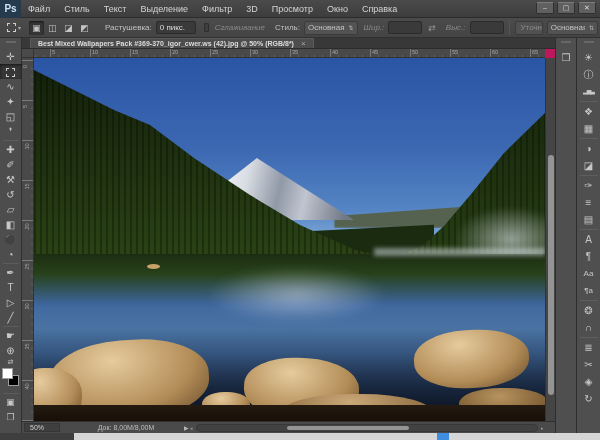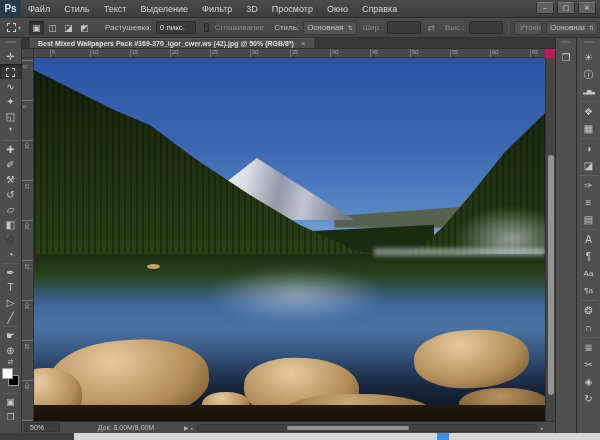--- a/index.html
+++ b/index.html
@@ -21,21 +21,21 @@
   .optionsbar{position:absolute;left:0;top:18px;width:600px;height:20px;
               background:linear-gradient(#4b4b4b,#444);border-bottom:1px solid #303030;
               display:flex;align-items:center;font-size:8px;color:#c2c2c2;}
   .tpreset{display:flex;align-items:center;gap:2px;margin:0 6px 0 5px;padding:1px 2px;}
   .dashedbox{display:inline-block;width:9px;height:9px;border:1px dashed #cfcfcf;}
   .caret{font-size:6px;color:#aaa;}
   .selmodes{display:flex;gap:1px;margin-right:7px;}
   .modebtn{width:15px;height:14px;text-align:center;line-height:14px;font-size:9px;color:#c5c5c5;border-radius:2px;}
   .modebtn.active{background:#353535;box-shadow:inset 0 1px 2px rgba(0,0,0,.6);}
   .oplabel{margin:0 4px 0 6px;white-space:nowrap;}
-  .oplabel.dim{color:#8a8a8a;}
+  .oplabel.dim{color:#8a8a8a;font-style:italic;}
   .opinput{width:40px;height:13px;background:#3a3a3a;border:1px solid #2b2b2b;border-radius:2px;
            color:#ddd;font-size:8px;padding:0 3px;font-family:"Liberation Sans",sans-serif;}
   .opinput.short{width:34px;}
   .checkbox{width:9px;height:9px;background:#3e3e3e;border:1px solid #2d2d2d;border-radius:1px;margin-left:8px;}
   .selectbox{display:flex;align-items:center;height:14px;background:#525252;border:1px solid #3a3a3a;
              border-radius:2px;padding:0 3px;gap:4px;white-space:nowrap;}
   .selectbox .arr{font-size:6px;color:#b5b5b5;}
   .vdiv{width:1px;height:14px;background:#383838;border-right:1px solid #565656;margin:0 5px;}
   .refinebtn{height:14px;background:#515151;border:1px solid #3a3a3a;border-radius:2px;color:#8d8d8d;
              font-size:8px;padding:0 5px;line-height:12px;white-space:nowrap;overflow:hidden;max-width:52px;}

